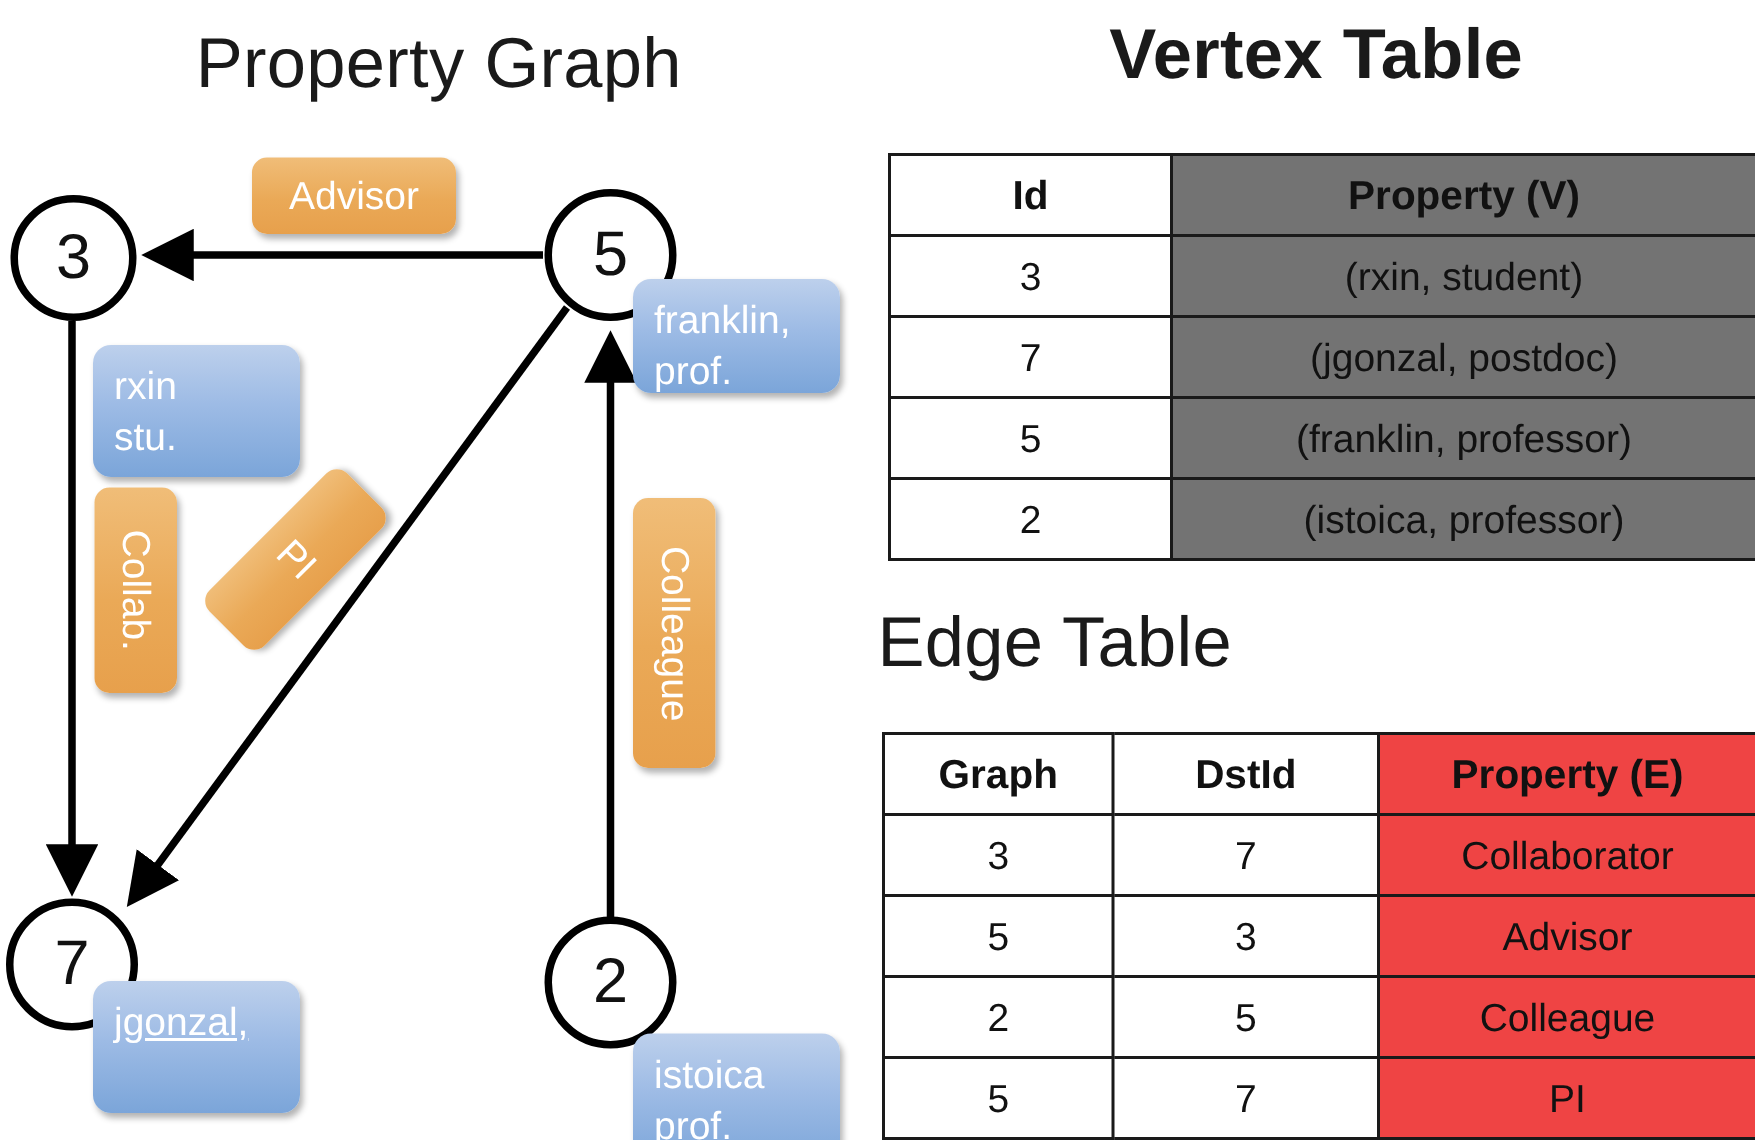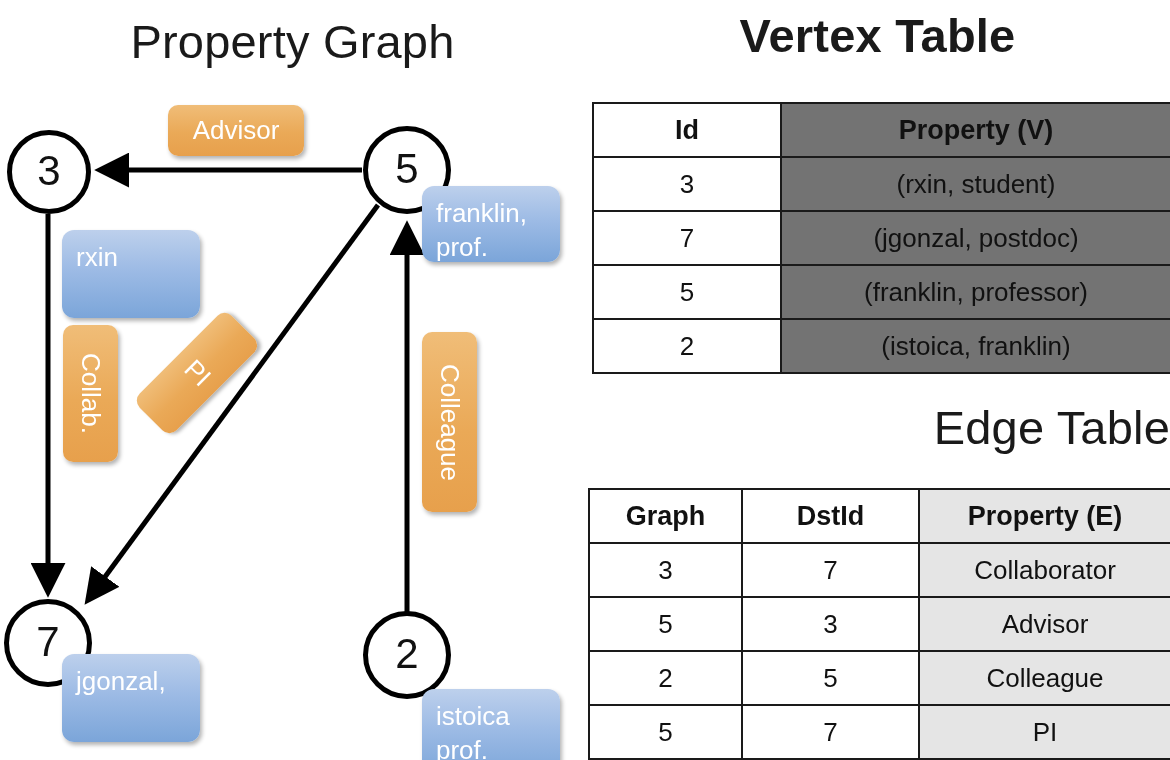--- a/index.html
+++ b/index.html
@@ -3,21 +3,21 @@
 <meta charset="utf-8">
 <style>
   html,body{margin:0;padding:0;background:#fff;}
   body{width:1170px;height:760px;position:relative;overflow:hidden;
        font-family:"Liberation Sans","DejaVu Sans",sans-serif;color:#000;}
 
   .title{position:absolute;font-weight:300;font-size:47px;line-height:1;
          letter-spacing:.2px;white-space:nowrap;color:#1a1a1a;}
   #title-property-graph{left:0;top:18px;width:585px;text-align:center;}
   #title-vertex-table{left:585px;top:12px;width:585px;text-align:center;font-weight:bold;}
-  #title-edge-table{left:585px;top:404px;width:585px;text-align:right;}
+  #title-edge-table{left:585px;top:404px;width:585px;text-align:left;}
 
   
   #graph-canvas{position:absolute;left:0;top:0;width:585px;height:760px;}
   #graph-edges{position:absolute;left:0;top:0;width:585px;height:760px;}
 
   .node{position:absolute;border:5px solid #000;border-radius:50%;
         background:#fff;box-sizing:border-box;
         display:flex;align-items:center;justify-content:center;
         font-size:42px;font-weight:300;color:#111;line-height:1;}
   .node span{transform:translateY(-1px);}
@@ -36,21 +36,21 @@
   .ebox.vert span{transform:rotate(90deg);white-space:nowrap;}
   .ebox.diag{transform:rotate(-45deg);}
   .ebox.diag span{transform:rotate(90deg);white-space:nowrap;}
 
   
   table.grid{position:absolute;border-collapse:collapse;table-layout:fixed;}
   table.grid td{border:2px solid #1a1a1a;text-align:center;font-size:26px;
                 font-weight:300;color:#111;height:52px;padding:0;}
   table.grid td.hdr{font-weight:700;font-size:27px;}
   td.blue{background:#737373;}
-  td.peach{background:#e5e5e5;}
+  td.peach{background:#ef4444;}
 
   #vertex-table{left:592px;top:102px;width:578px;}
   #edge-table{left:588px;top:488px;width:582px;}
 </style>
 </head>
 <body>
 
 <div class="title" id="title-property-graph">Property Graph</div>
 <div class="title" id="title-vertex-table">Vertex Table</div>
 <div class="title" id="title-edge-table">Edge Table</div>
@@ -81,26 +81,27 @@
   </div>
   <div class="node" id="node-7" style="left:4px;top:599px;width:88px;height:88px;">
     <span>7</span>
   </div>
   <div class="node" id="node-2" style="left:363px;top:611px;width:88px;height:88px;">
     <span>2</span>
   </div>
 
   <div class="vbox" style="left:62px;top:186px;width:138px;height:88px;margin-top:44px;">
     <div>rxin</div>
+    <div>stu.</div>
   </div>
   <div class="vbox" style="left:422px;top:186px;width:138px;height:76px;">
     <div>franklin,</div>
     <div>prof.</div>
   </div>
-  <div class="vbox" style="left:62px;top:654px;width:138px;height:88px;">
+  <div class="vbox" style="left:62px;top:654px;width:138px;height:88px;text-decoration:underline;">
     <div>jgonzal,</div>
   </div>
   <div class="vbox" style="left:422px;top:689px;width:138px;height:88px;">
     <div>istoica</div>
     <div>prof.</div>
   </div>
 
   <div class="ebox" style="left:168px;top:105px;width:136px;height:51px;">
     <span>Advisor</span>
   </div>
@@ -132,21 +133,21 @@
     <tr>
       <td>7</td>
       <td class="blue">(jgonzal, postdoc)</td>
     </tr>
     <tr>
       <td>5</td>
       <td class="blue">(franklin, professor)</td>
     </tr>
     <tr>
       <td>2</td>
-      <td class="blue">(istoica, franklin)</td>
+      <td class="blue">(istoica, professor)</td>
     </tr>
   </tbody>
 </table>
 
 <table class="grid" id="edge-table">
   <colgroup>
       <col style="width:153px">
       <col style="width:177px">
       <col style="width:252px">
     </colgroup>

